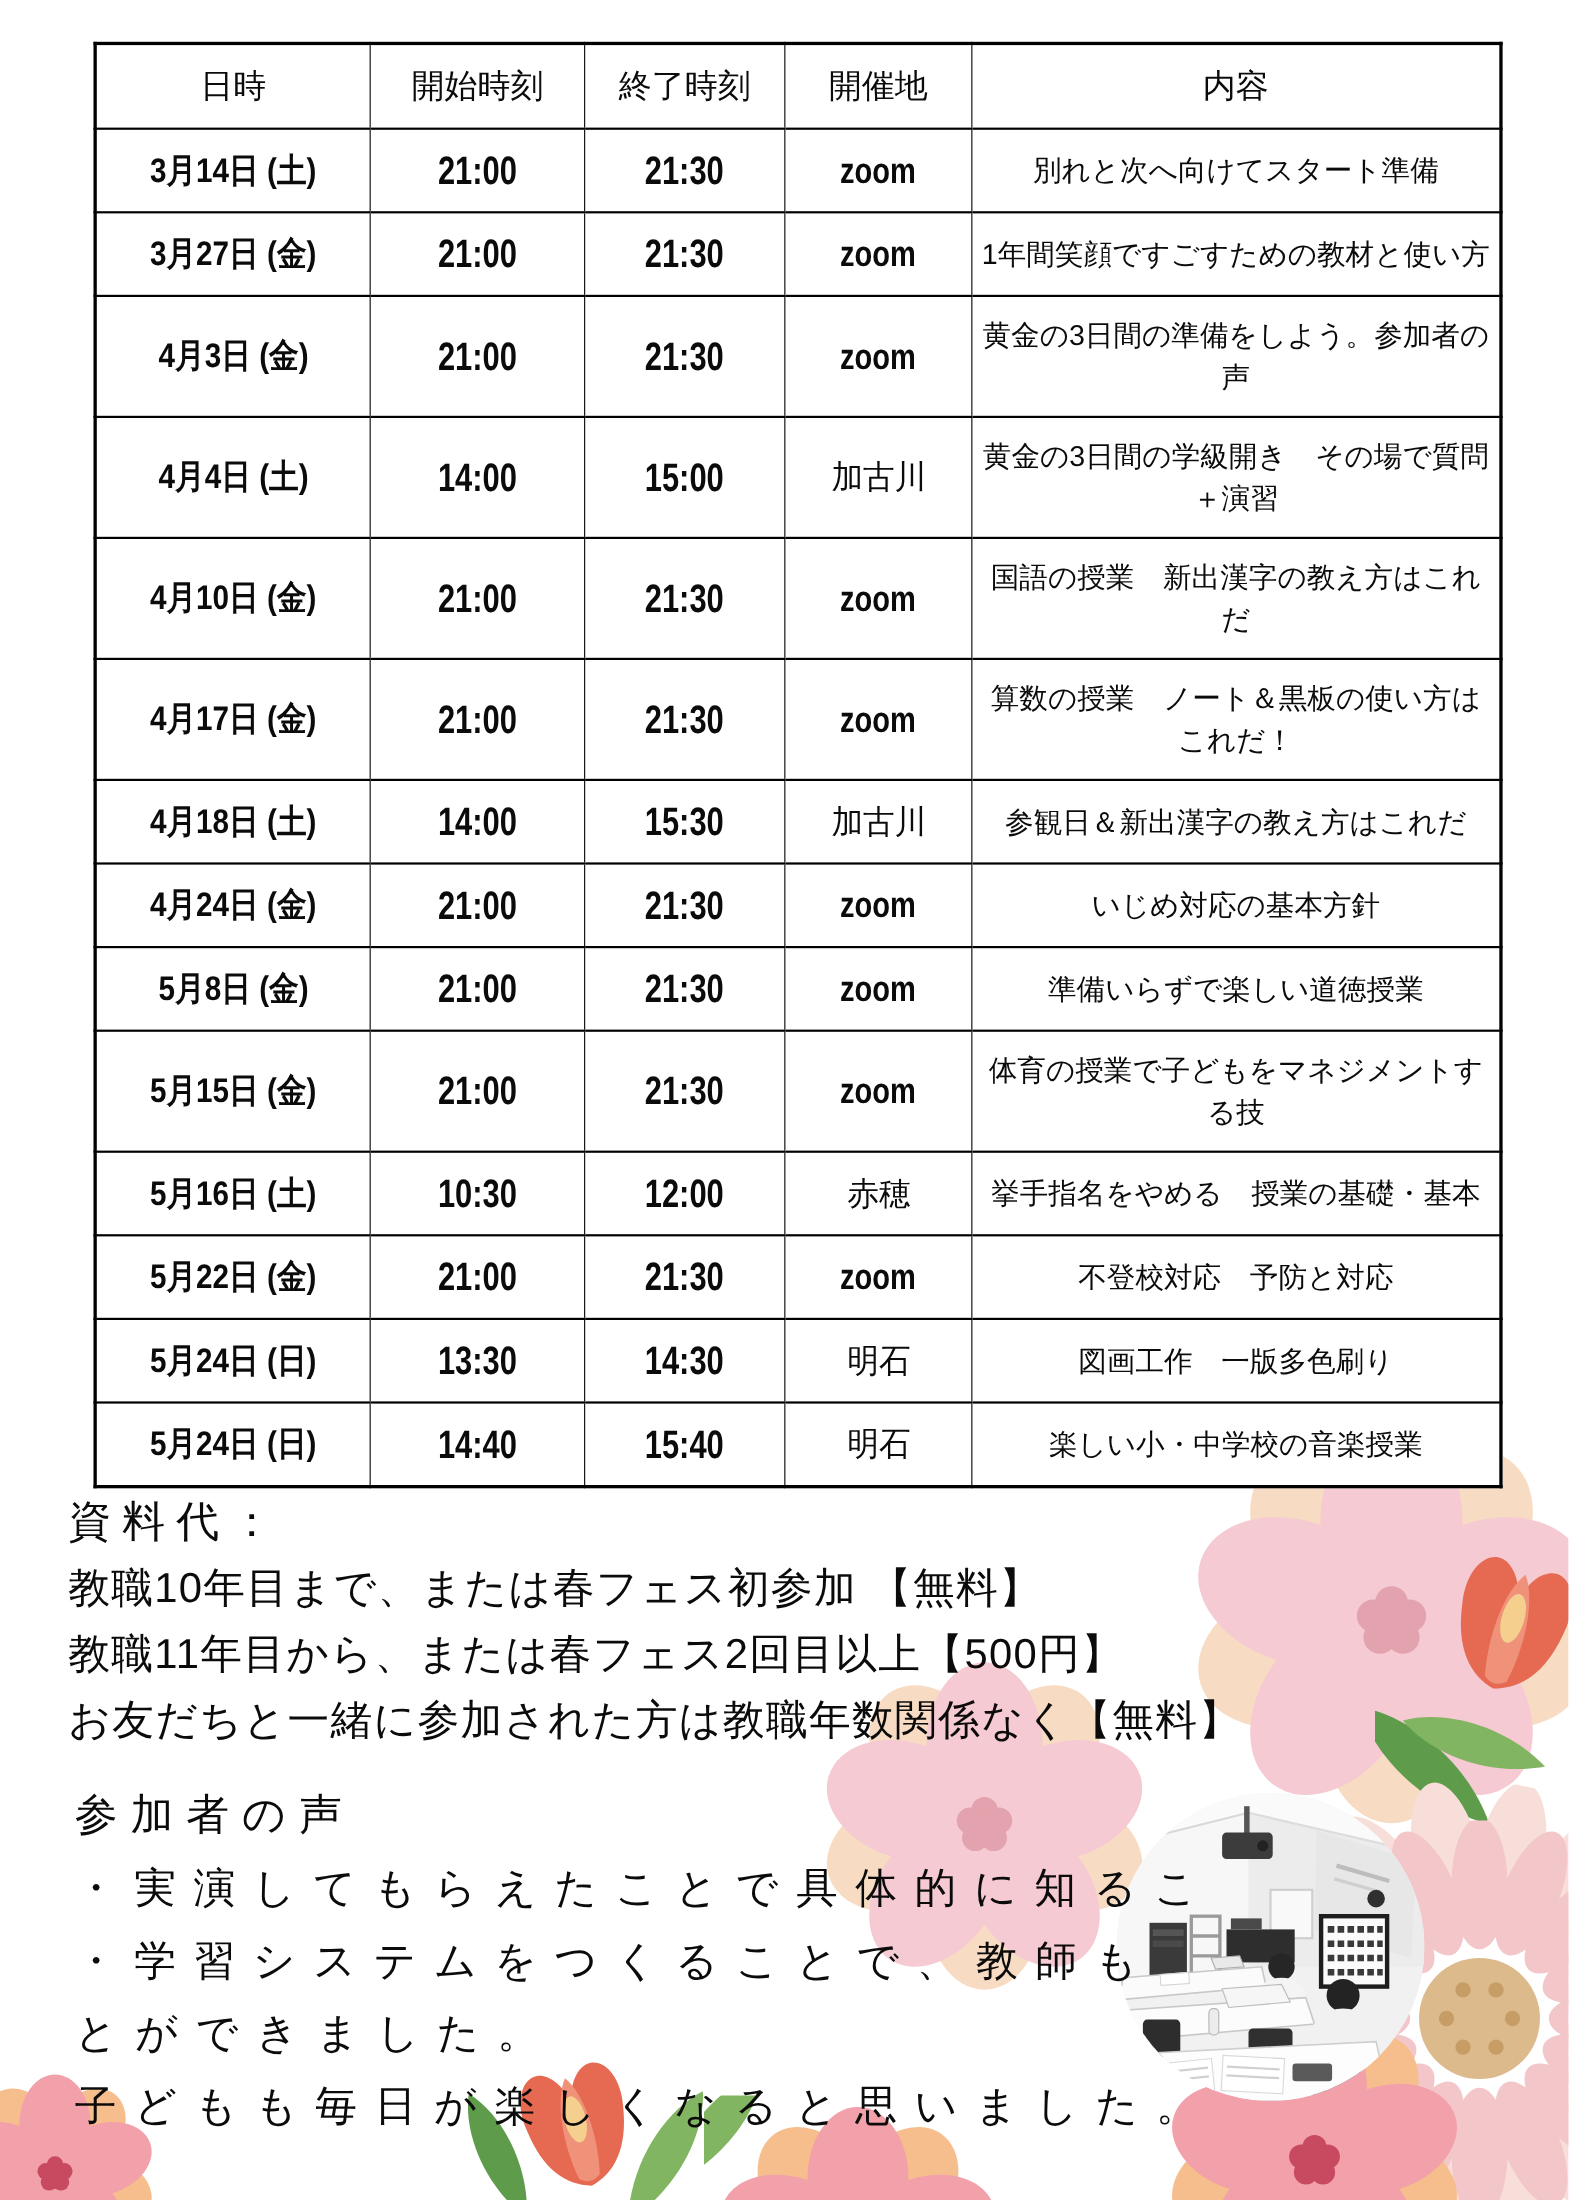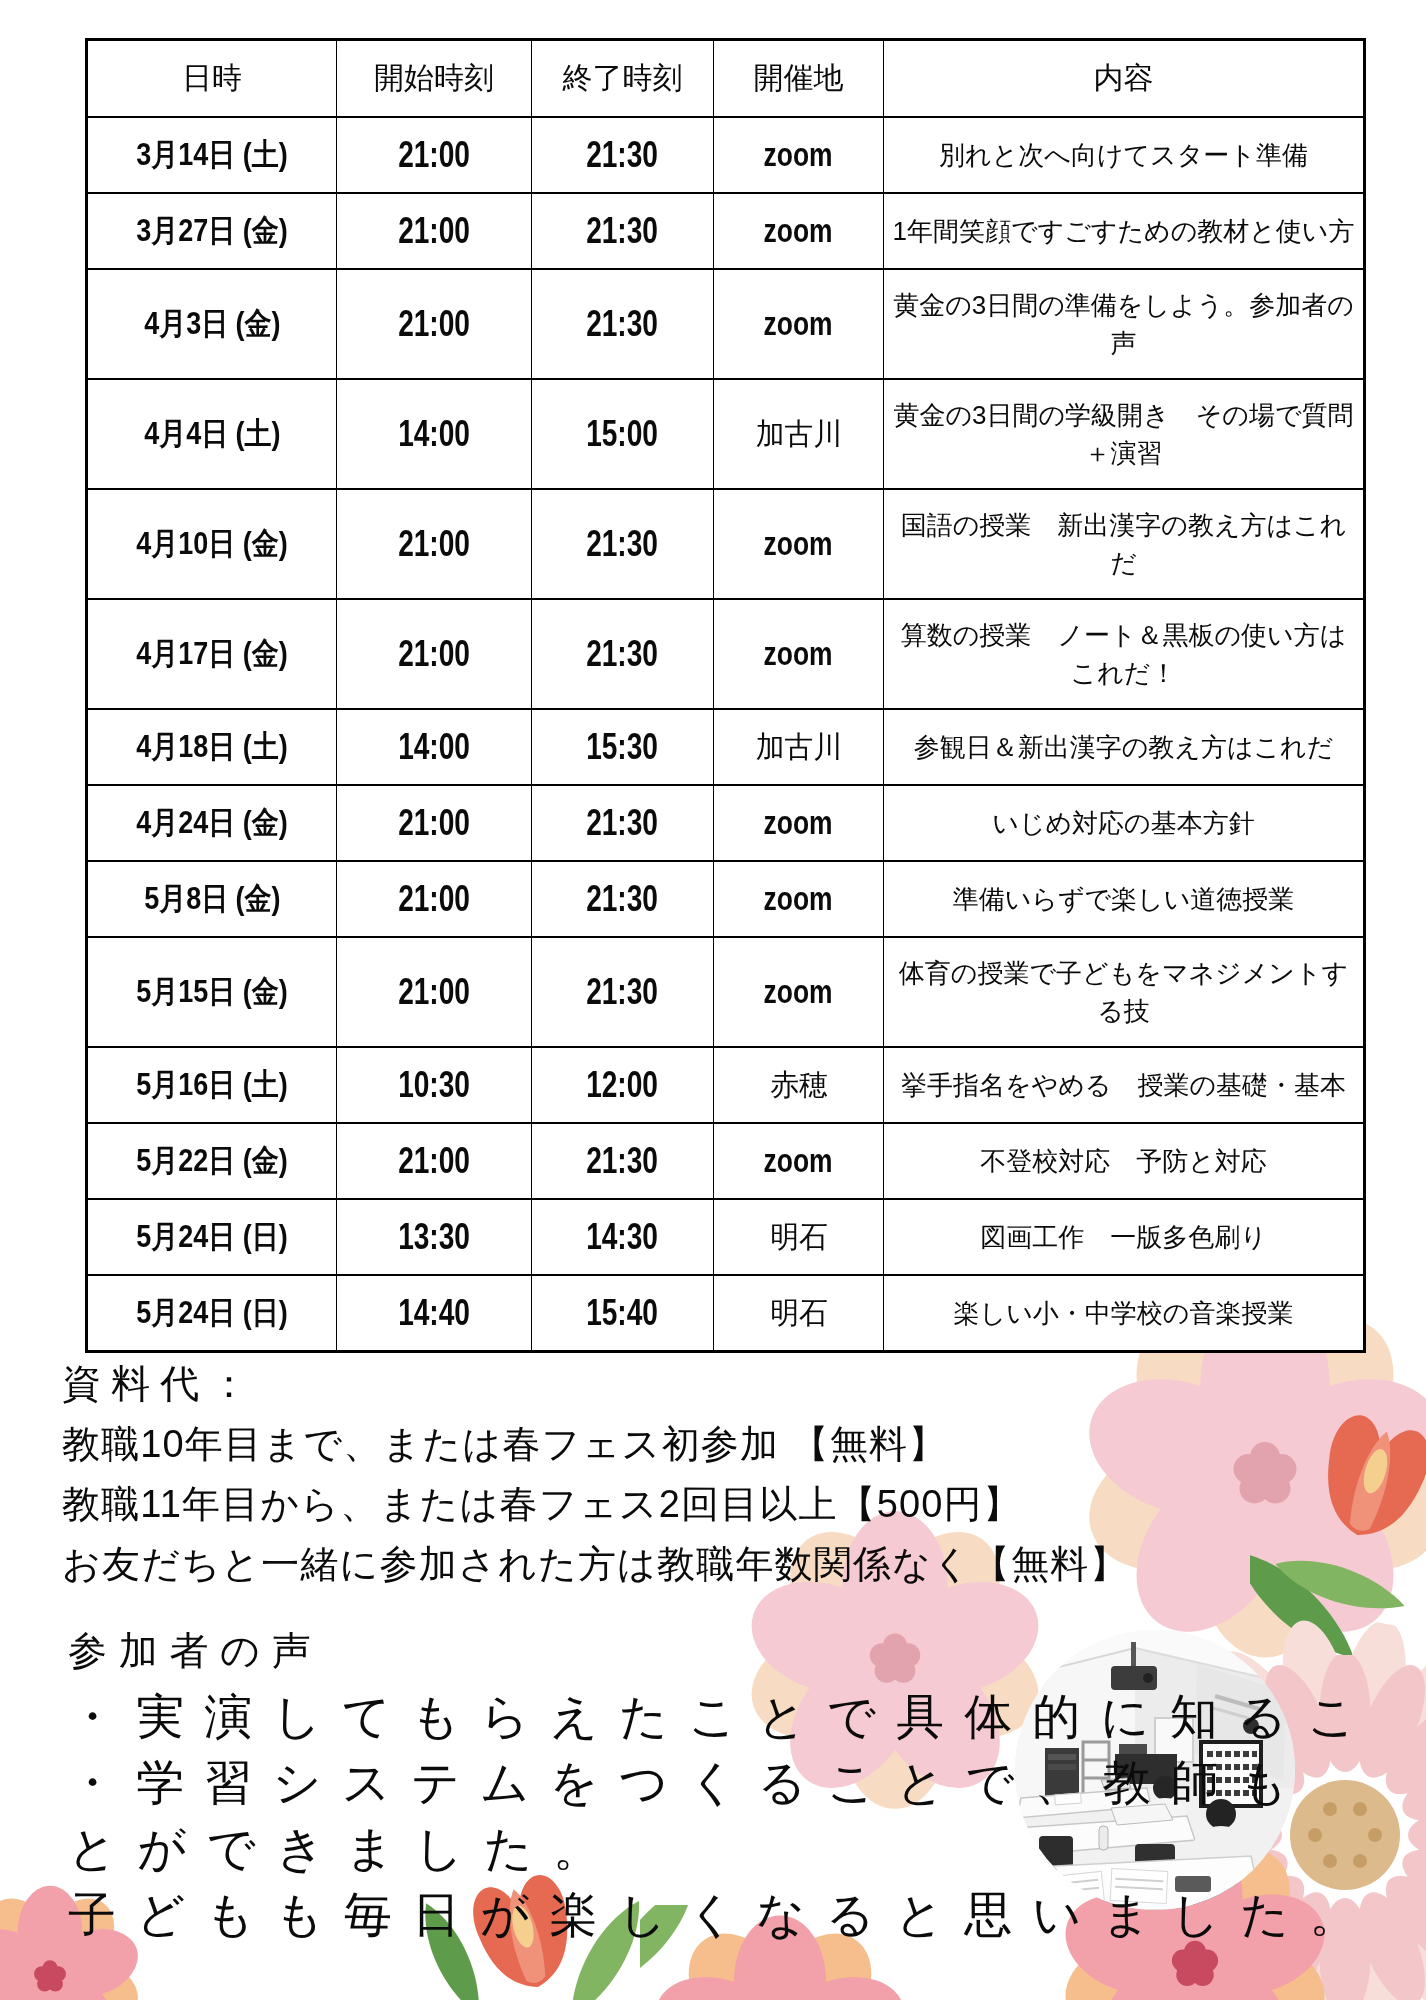--- a/index.html
+++ b/index.html
@@ -18,21 +18,21 @@
   .c-place .cnd{font-size:33px;font-weight:700;transform:scaleX(.8);}
   .c-place .cnd.jp{font-size:30px;font-weight:500;transform:scaleX(.96);}
   .c-content{text-align:left;padding:15px 4px 15px 9px;}
   .c-content .ct{font-size:26px;line-height:38px;text-align:right;}
   
   .fees{position:absolute;left:62px;top:1354px;z-index:2;}
   .fees .sec-title{font-size:39px;letter-spacing:.26em;line-height:60px;}
   .fee-line{font-size:38px;letter-spacing:.03em;line-height:60px;white-space:nowrap;}
   .voices{position:absolute;left:68px;top:1618px;z-index:2;}
   .voices .sec-title{font-size:39px;letter-spacing:.3em;line-height:66px;}
-  .voice-line{font-size:48px;letter-spacing:.42em;line-height:66px;white-space:nowrap;}
+  .voice-line{font-size:38px;letter-spacing:.42em;line-height:66px;white-space:nowrap;}
   
   .deco{position:absolute;z-index:0;}
   .photo{position:absolute;z-index:1;}
   .pink{color:var(--petal-pink,#f5cad2);}   .peach{color:var(--petal-peach,#f7dcc3);}
   .deep{color:var(--petal-deep-pink,#f2a0aa);} .orange{color:var(--petal-orange,#f6be8c);}
   .csoft{color:var(--center-soft,#e2a3ae);} .cred{color:var(--center-red,#c84a60);}
   .dback{color:var(--dahlia-outer,#f8ded9);} .dfront{color:var(--dahlia-inner,#f3c6ca);}
   .green{color:var(--leaf-green,#82b561);}  .greend{color:var(--leaf-green-dark,#5e9c4c);}
   .tp-a{fill:var(--tulip-main,#e66a52);} .tp-b{fill:var(--tulip-light,#f0917a);} .tp-c{fill:var(--tulip-yellow,#f5cf8e);}
 </style>

